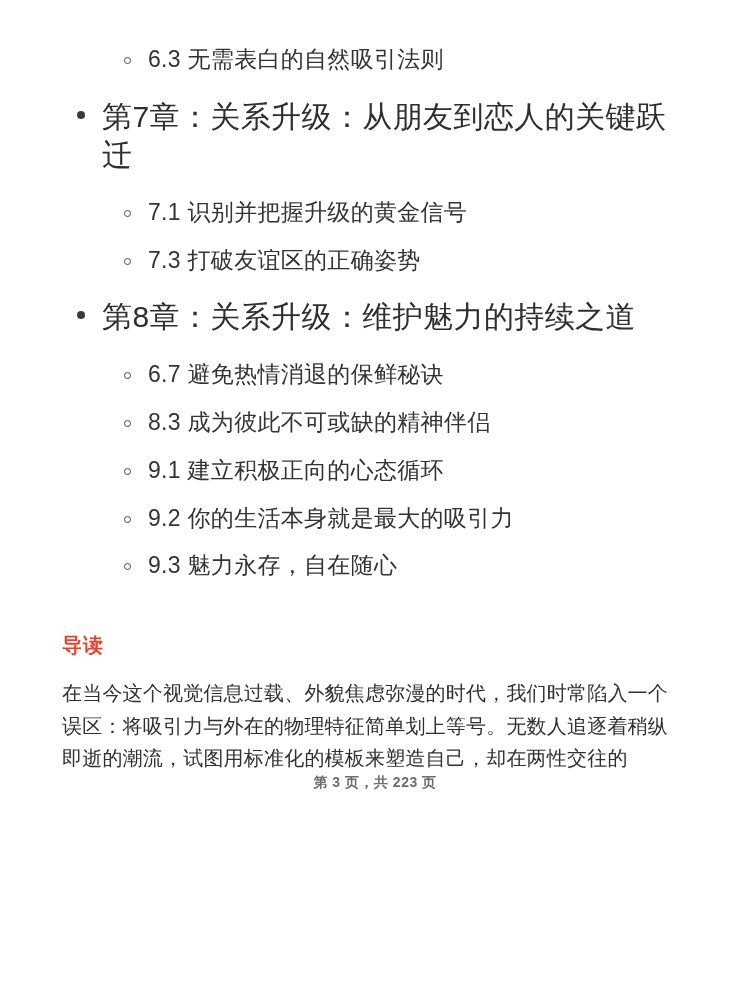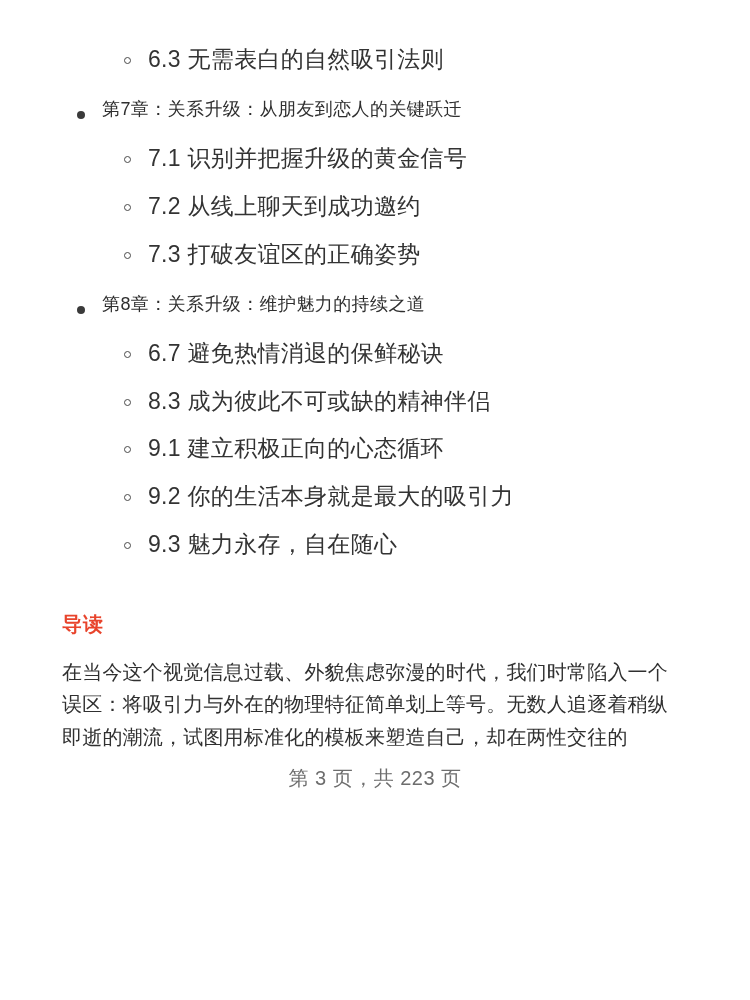--- a/index.html
+++ b/index.html
@@ -24,21 +24,21 @@
   }
   ul.toc {
     list-style: none;
     margin: 0;
     padding: 0;
   }
   
   li.lvl1 {
     position: relative;
     padding-left: 40px;
-    font-size: 18px;
+    font-size: 30px;
     line-height: 1.28;
     color: #2f2f2f;
     margin: 0;
     padding-top: 14px;
     padding-bottom: 14px;
     letter-spacing: 0.4px;
   }
   li.lvl1::before {
     content: "";
     position: absolute;
@@ -87,36 +87,35 @@
     text-align: left;
     letter-spacing: 0.2px;
     margin: 0;
   }
   .footer {
     position: absolute;
     left: 0;
     right: 0;
     bottom: 12px;
     text-align: center;
-    font-size: 20px;
+    font-size: 14px;
     color: #6d6d6d;
     letter-spacing: 0.5px;
-    font-weight: normal;
+    font-weight: bold;
   }
 </style>
 </head>
 <body>
 
 <div class="page">
 
   <ul class="toc">
     <li class="lvl2"><span>6.3 无需表白的自然吸引法则</span></li>
     <li class="lvl1"><span>第7章：关系升级：从朋友到恋人的关键跃迁</span></li>
     <li class="lvl2"><span>7.1 识别并把握升级的黄金信号</span></li>
-    <li class="lvl2"><span>7.2 从线上聊天到成功邀约</span></li>
     <li class="lvl2"><span>7.3 打破友谊区的正确姿势</span></li>
     <li class="lvl1"><span>第8章：关系升级：维护魅力的持续之道</span></li>
     <li class="lvl2"><span>6.7 避免热情消退的保鲜秘诀</span></li>
     <li class="lvl2"><span>8.3 成为彼此不可或缺的精神伴侣</span></li>
     <li class="lvl2"><span>9.1 建立积极正向的心态循环</span></li>
     <li class="lvl2"><span>9.2 你的生活本身就是最大的吸引力</span></li>
     <li class="lvl2"><span>9.3 魅力永存，自在随心</span></li>
   </ul>
 
   <h2 class="section-heading">导读</h2>

